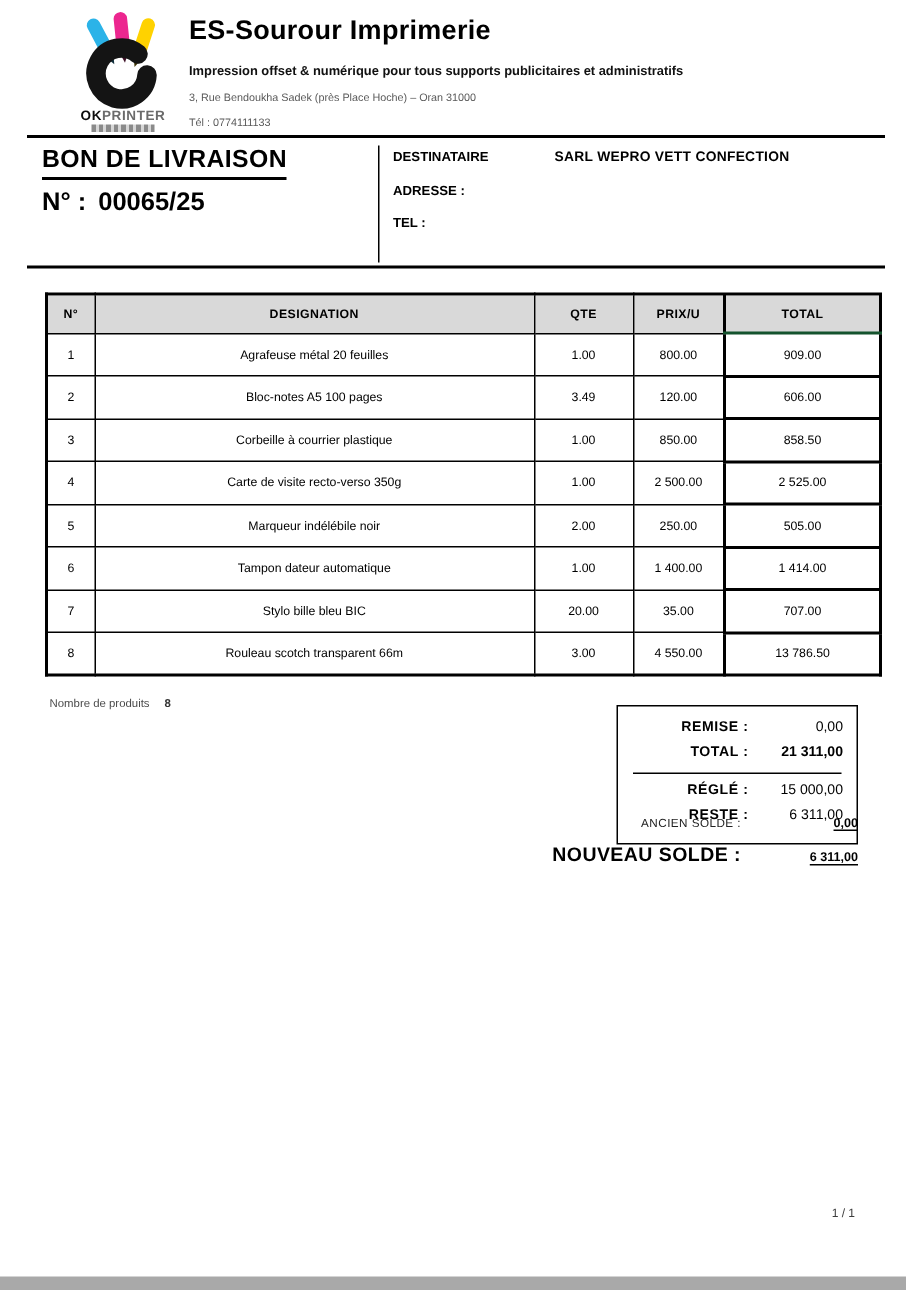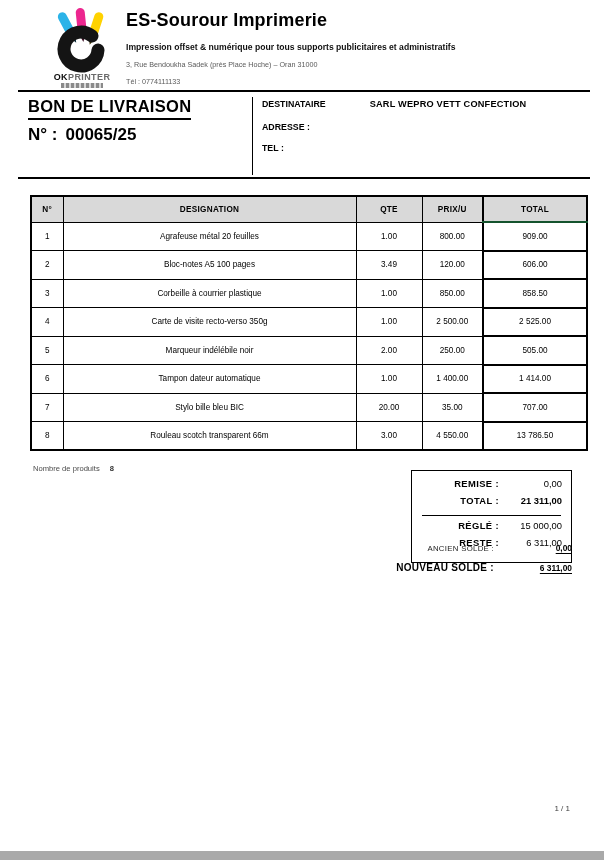--- a/index.html
+++ b/index.html
@@ -64,21 +64,21 @@
     border:1.6px solid #000; padding:7px 9px 8px 9px;margin-top:19px; }
   .t-row { display:flex; align-items:baseline; justify-content:space-between; height:17px; }
   .t-label { font-size:9.4px; font-weight:bold; letter-spacing:.4px; width:78px; text-align:right; }
   .t-value { font-size:9.4px; text-align:right; }
   .t-value.bold { font-weight:bold; }
   .t-divider { border-top:1.6px solid #000; margin:3px 1px 4px 1px; }
 
   .solde { position:absolute; right:32px; top:543px; width:230px; }
   .s-row { display:flex; justify-content:flex-end; align-items:baseline; margin-bottom:9px; }
   .s-label { font-size:7.8px; letter-spacing:.3px; color:#222; }
-  .s-label.bold { font-weight:bold; font-size:10px; color:#000;text-align:center; }
+  .s-label.bold { font-weight:bold; font-size:13px; color:#000;text-align:center; }
   .s-value { width:78px; text-align:right; font-size:8.4px; font-weight:bold;
     text-decoration:underline; text-underline-offset:2px; }
 
   .page-indicator { position:absolute; right:34px; top:804px; font-size:8px; color:#3c3c3c; }
 
   .viewer-bar { position:absolute; left:0; right:0; bottom:0; height:9px; background:#a9a9a9; }
 </style>
 </head>
 <body>
 

